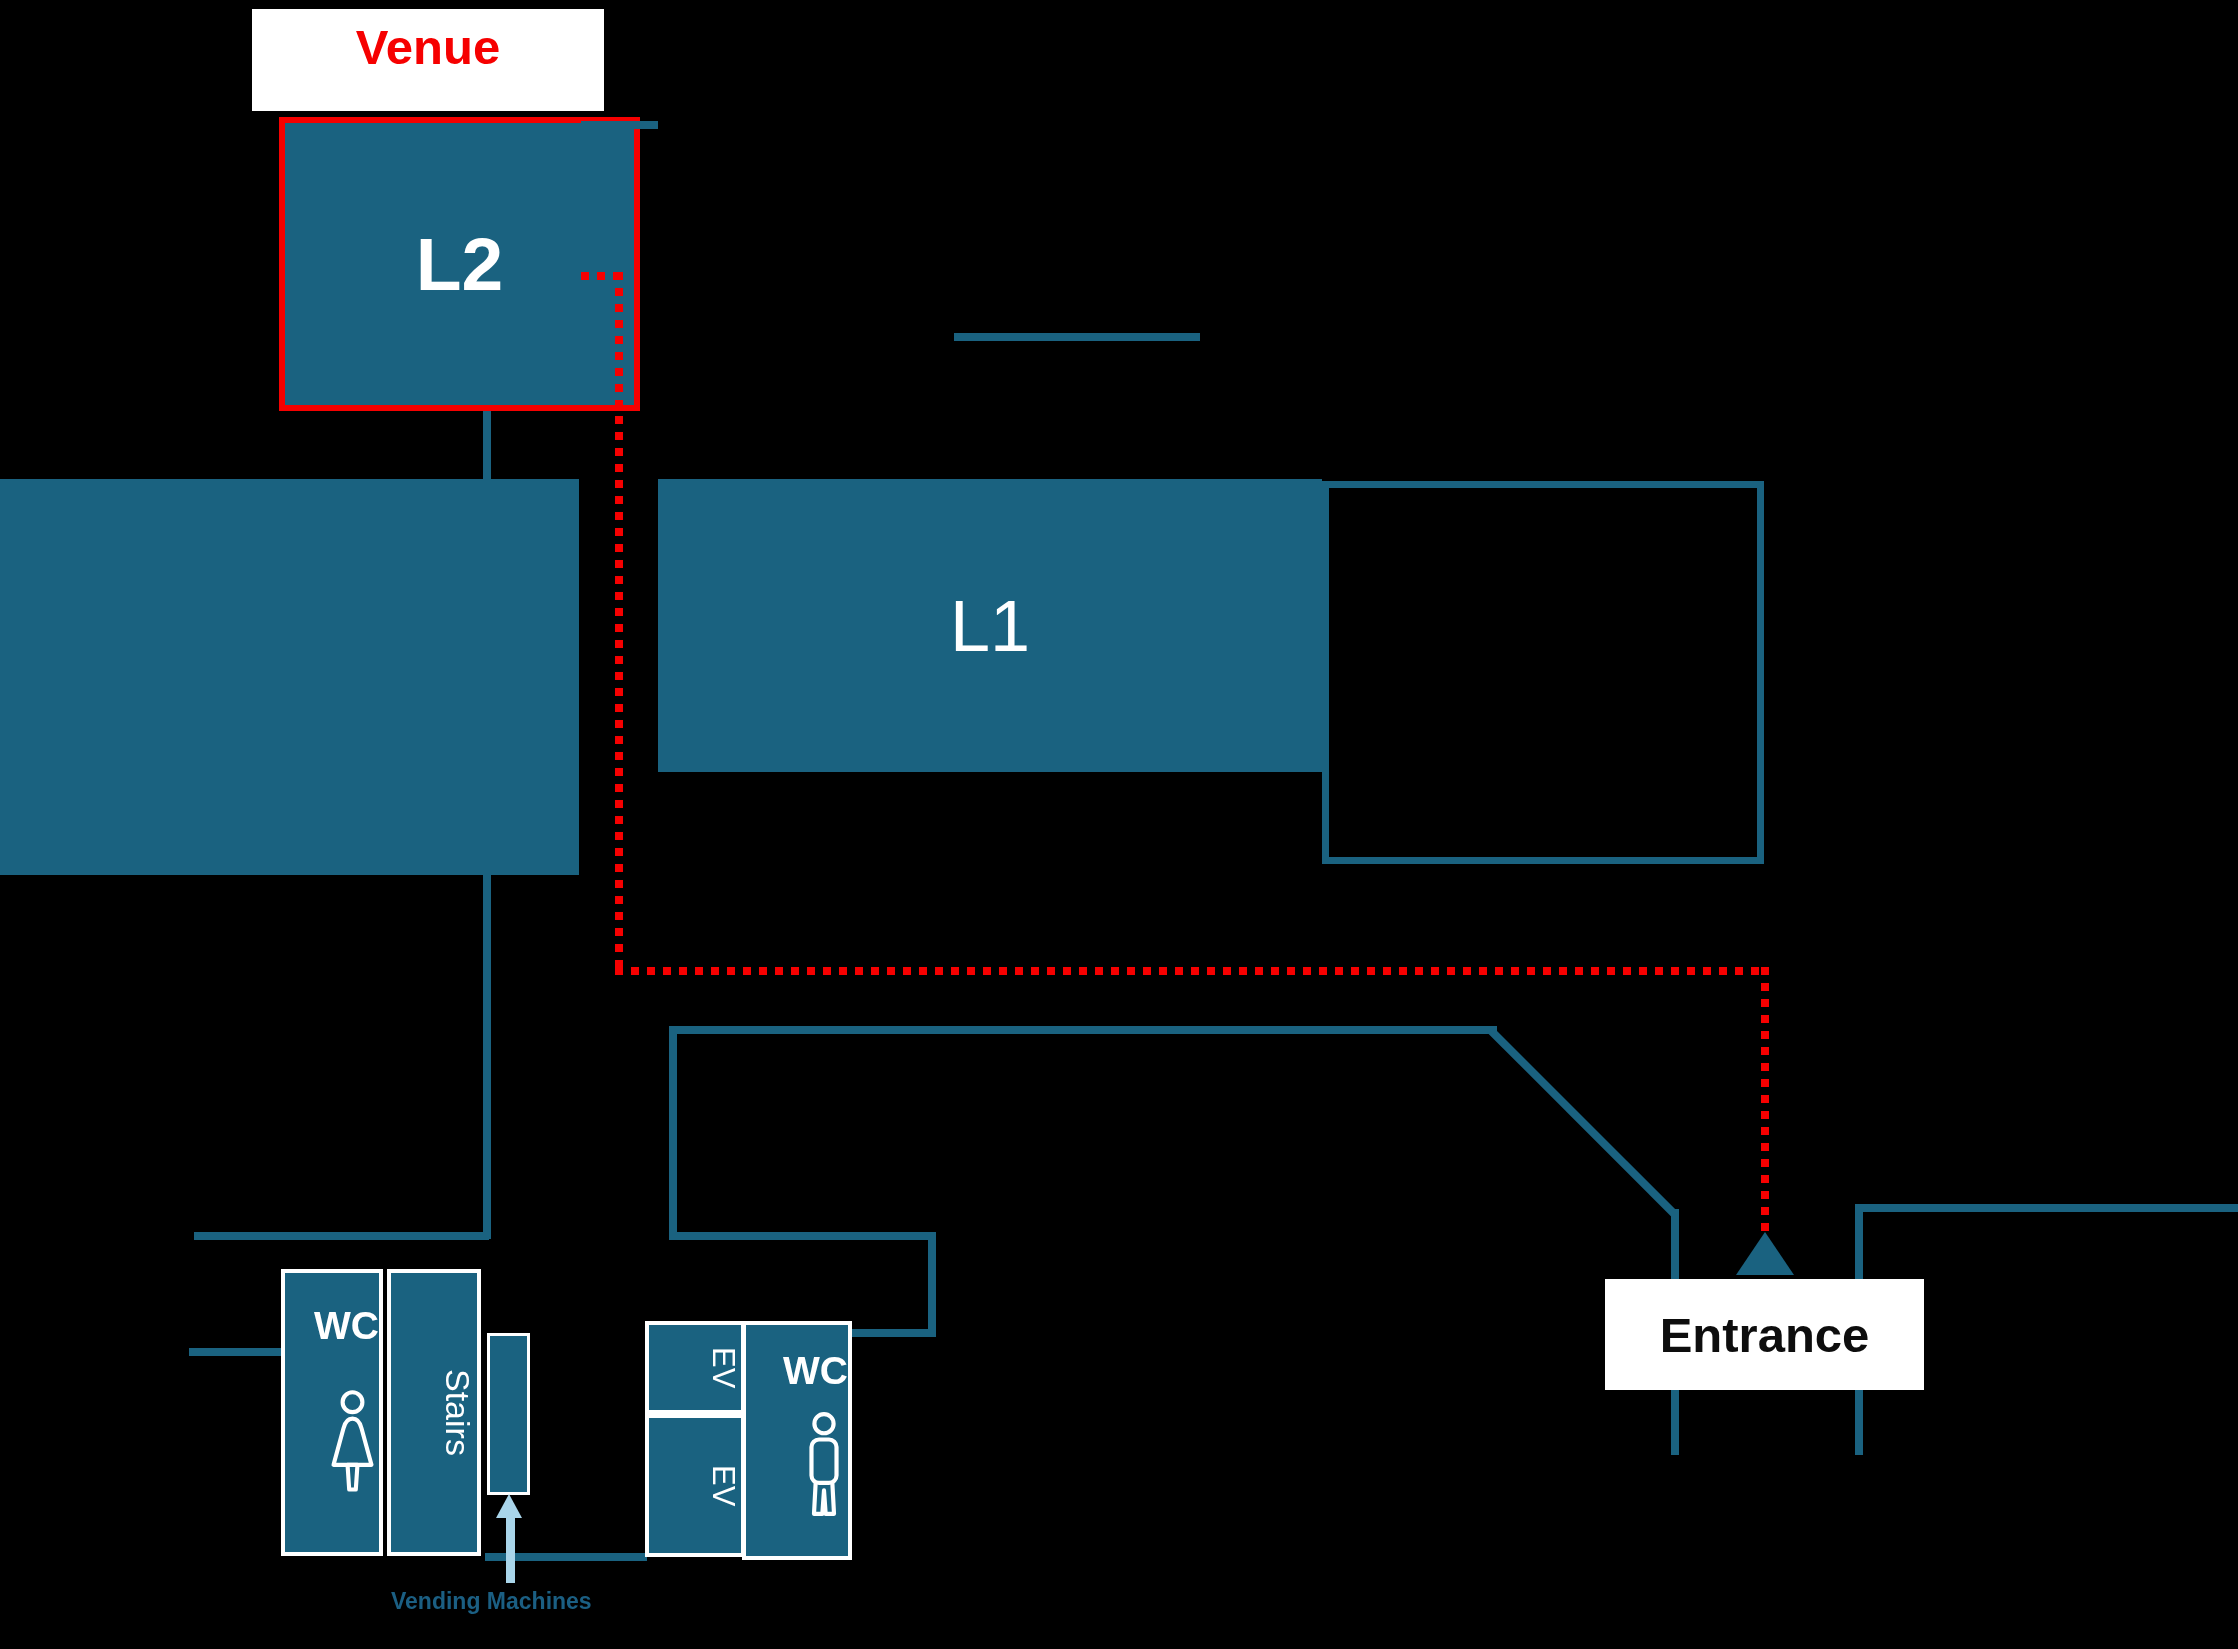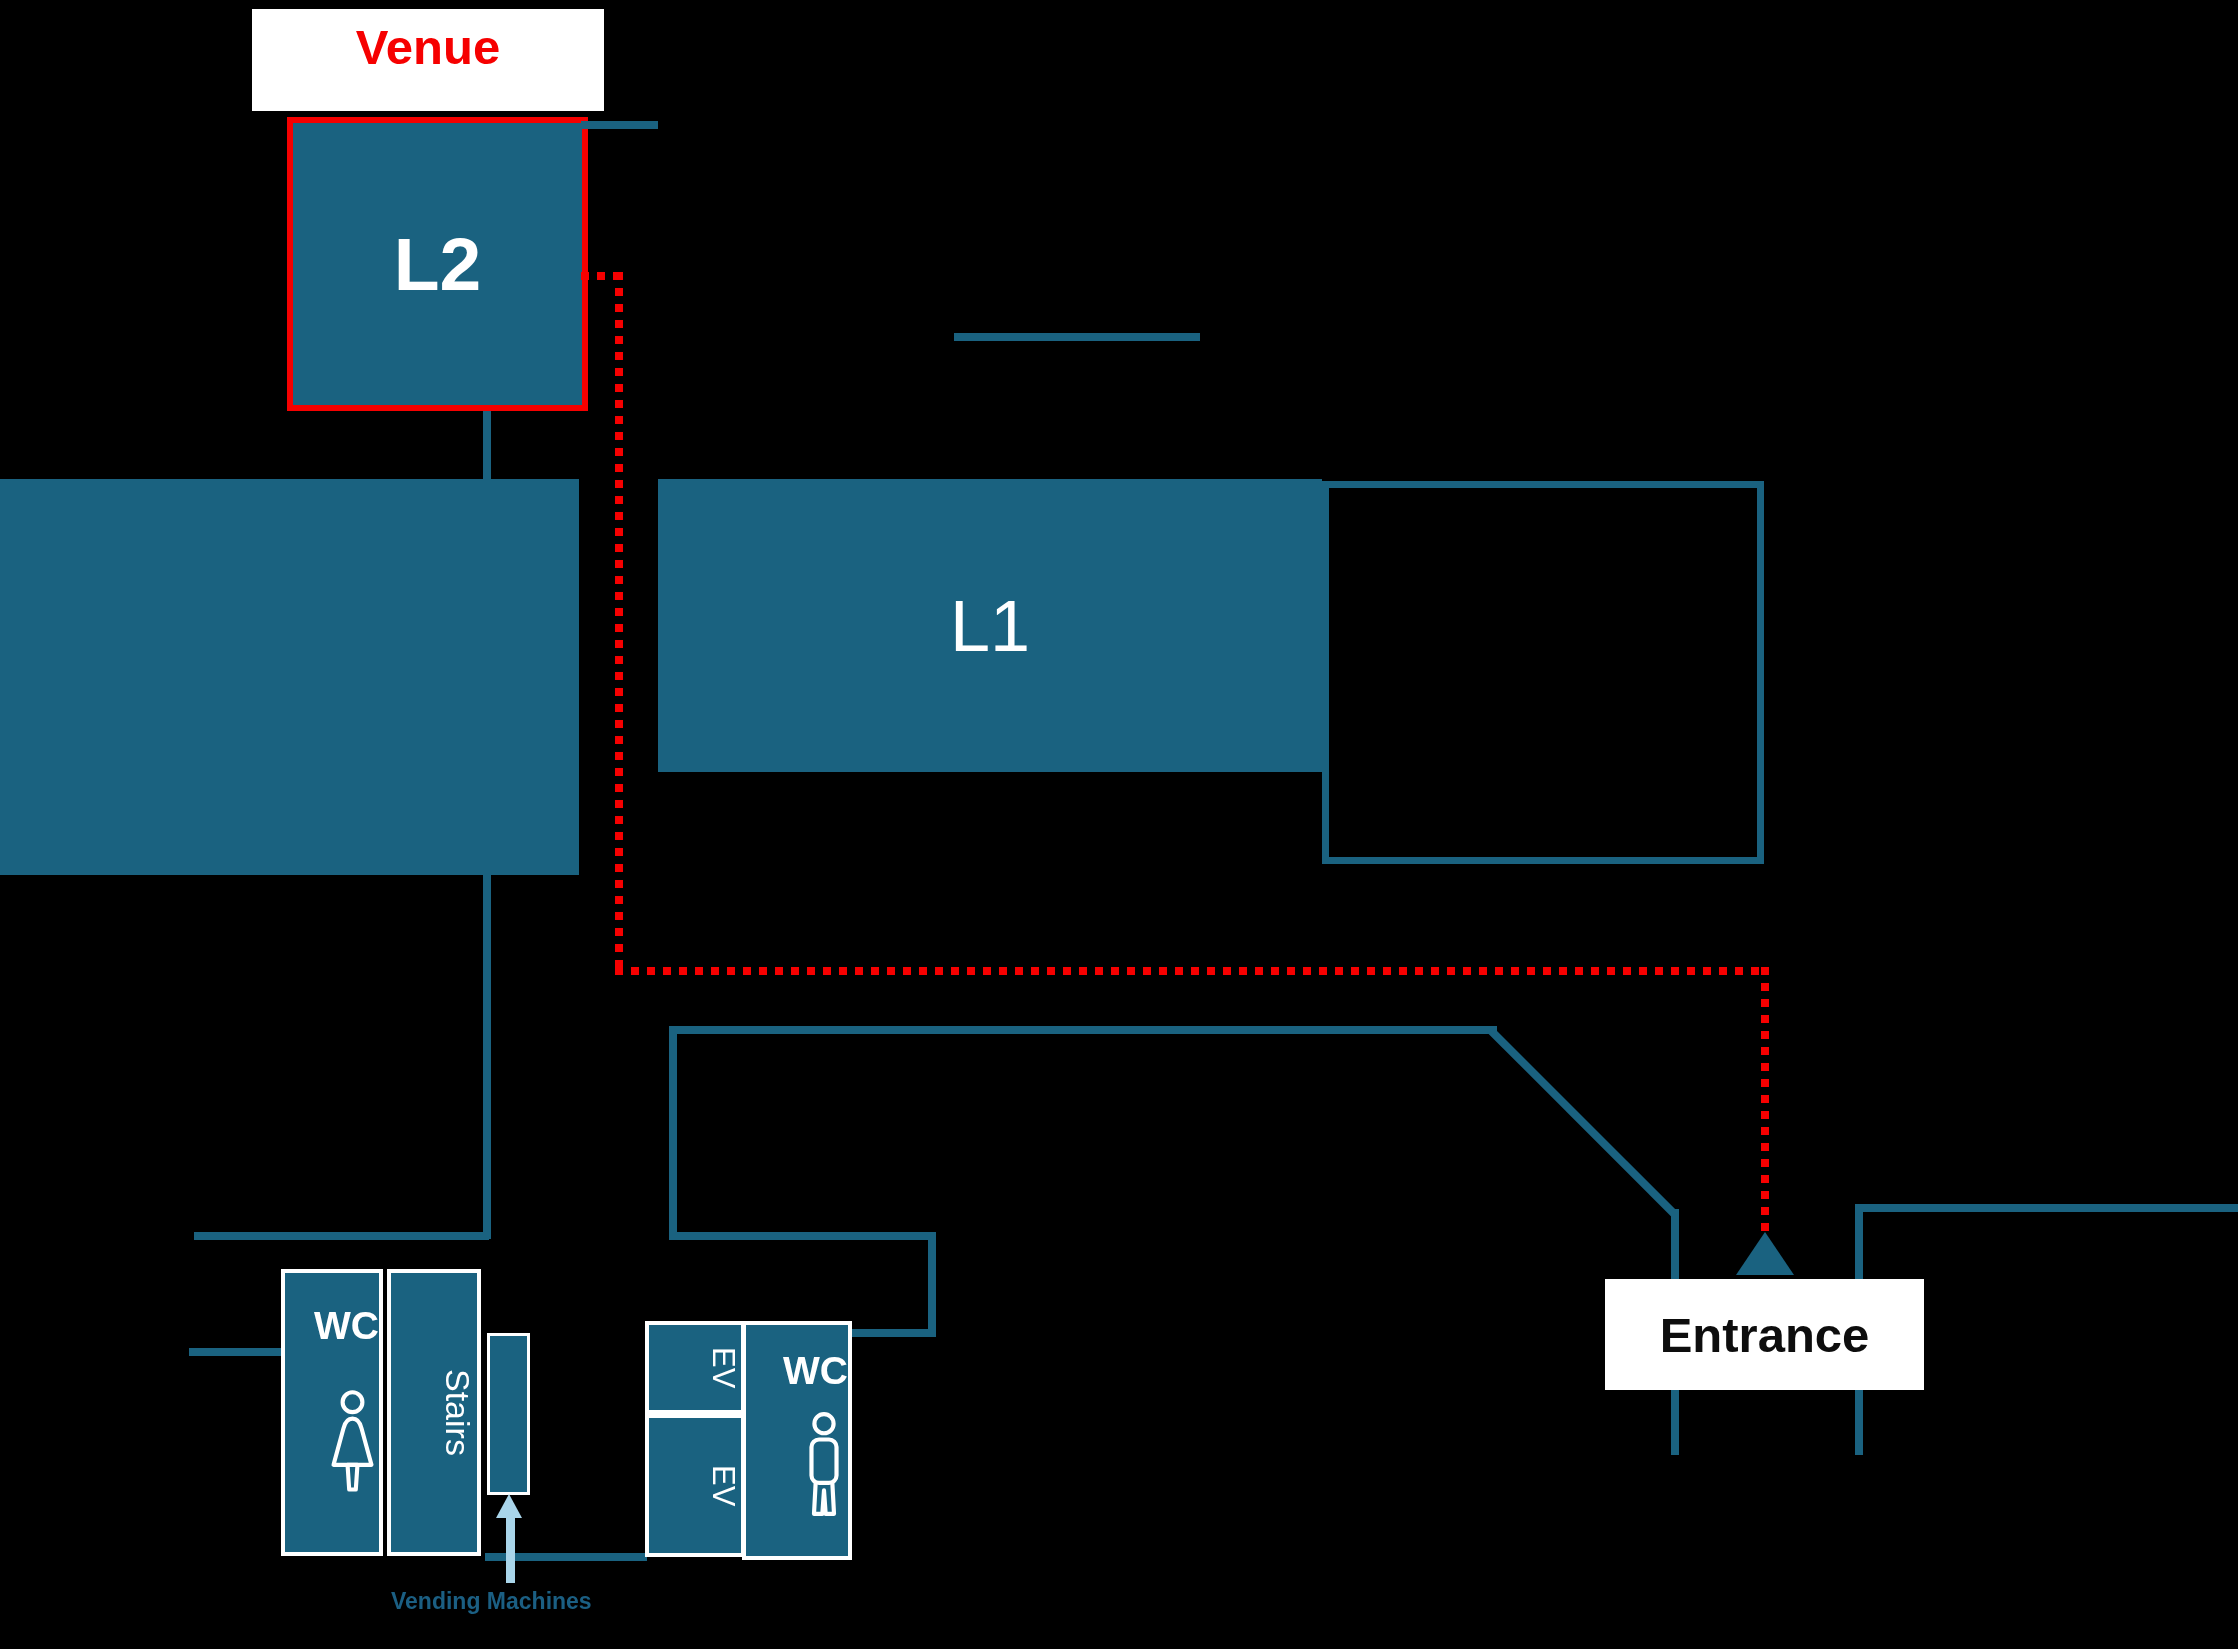--- a/index.html
+++ b/index.html
@@ -39,21 +39,21 @@
 <div id="canvas">
 
   <div class="abs fill" style="left:0;top:479px;width:579px;height:396px;"></div>
 
   <div class="abs fill" style="left:658px;top:479px;width:664px;height:293px;">
     <div class="room-label" style="font-size:72px;">L1</div>
   </div>
 
   <div class="abs" style="left:1322px;top:481px;width:442px;height:383px;border:7.7px solid var(--teal);"></div>
 
-  <div class="abs fill" style="left:279px;top:117px;width:301px;height:294px;border:6px solid var(--red);margin-left:8px;">
+  <div class="abs fill" style="left:279px;top:117px;width:361px;height:294px;border:6px solid var(--red);">
     <div class="room-label lbl-bold" style="font-size:75px;">L2</div>
   </div>
 
 
   <div class="whitebox" style="left:252px;top:8.5px;width:352px;height:102px;text-align:center;">
     <div style="color:var(--red);font-weight:bold;font-size:49px;padding-top:10.2px;">Venue</div>
   </div>
 
   <div class="tealline" style="left:581px;top:121px;width:77px;height:7.7px;"></div>
   <div class="tealline" style="left:954px;top:333px;width:246px;height:7.7px;"></div>

